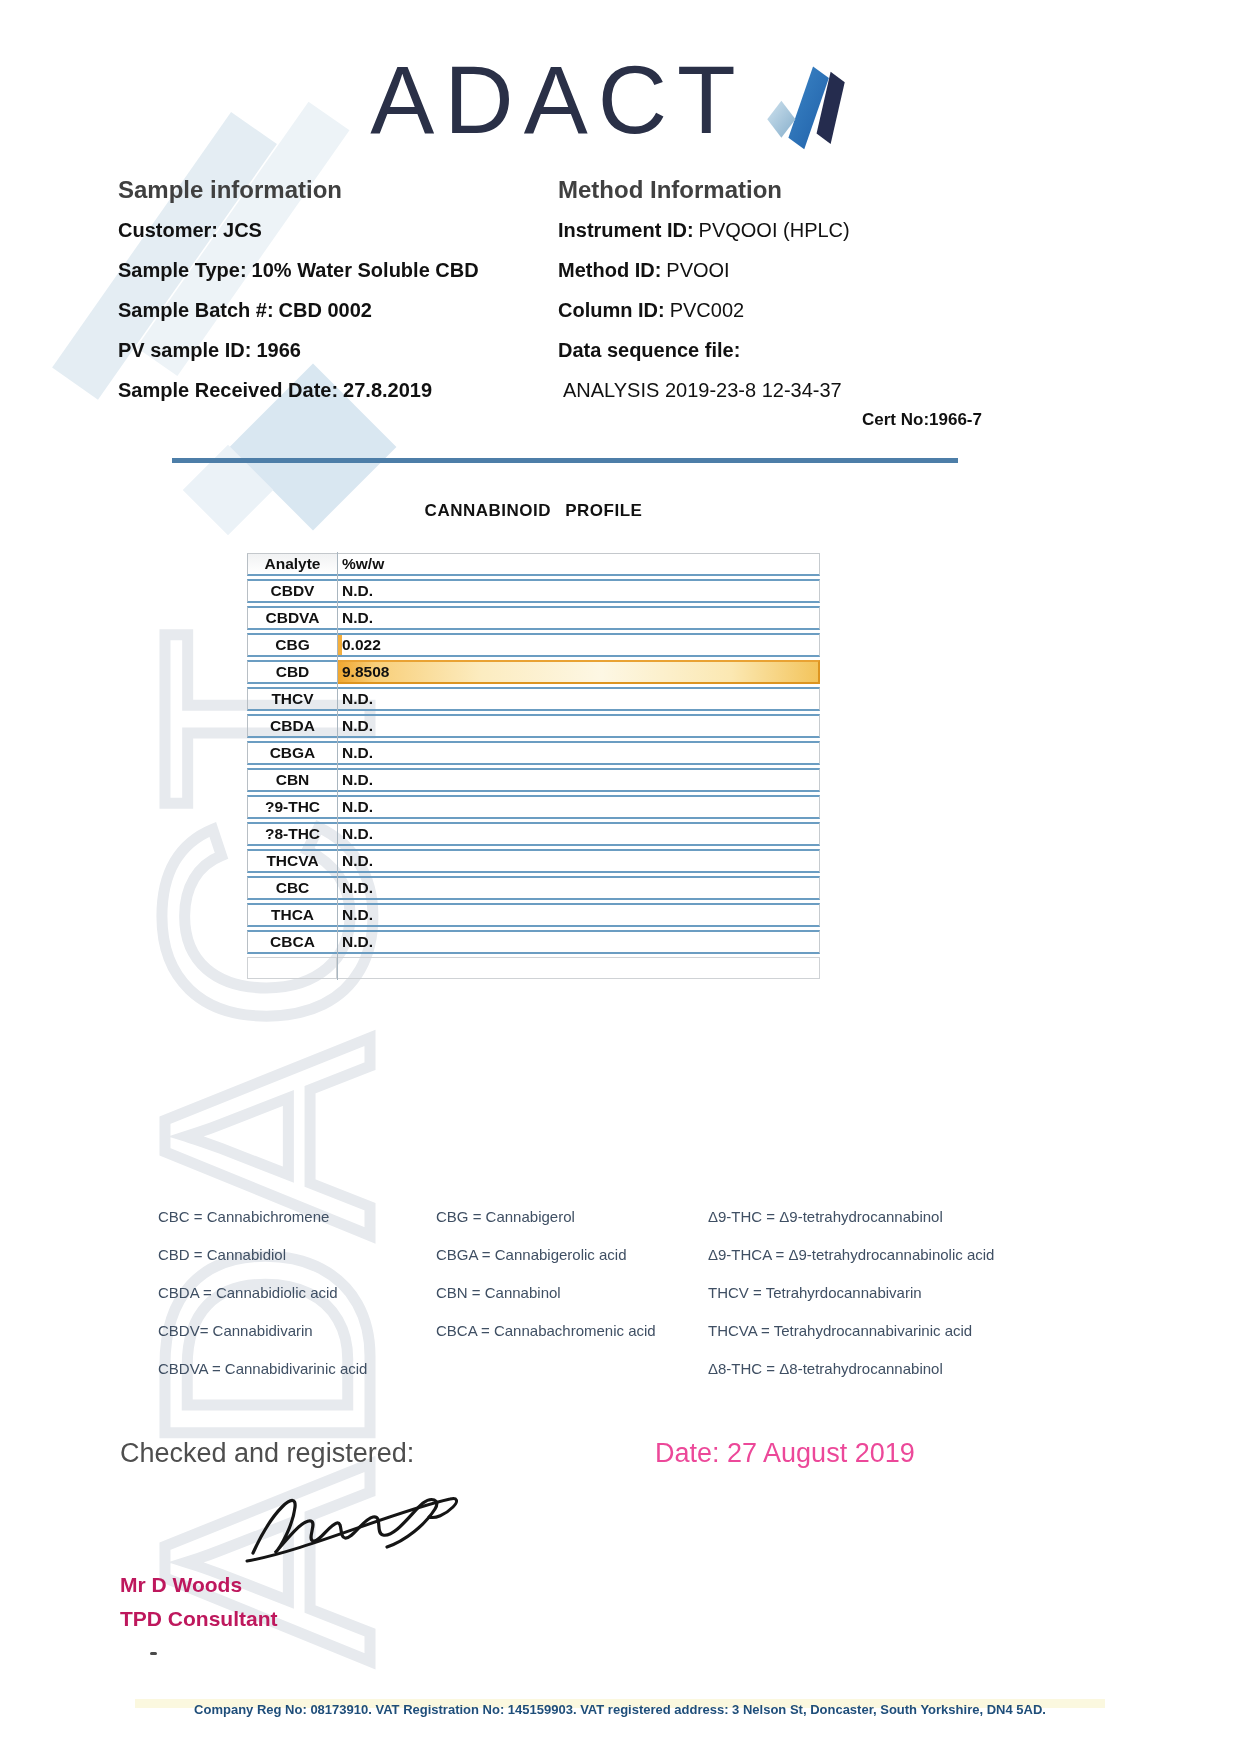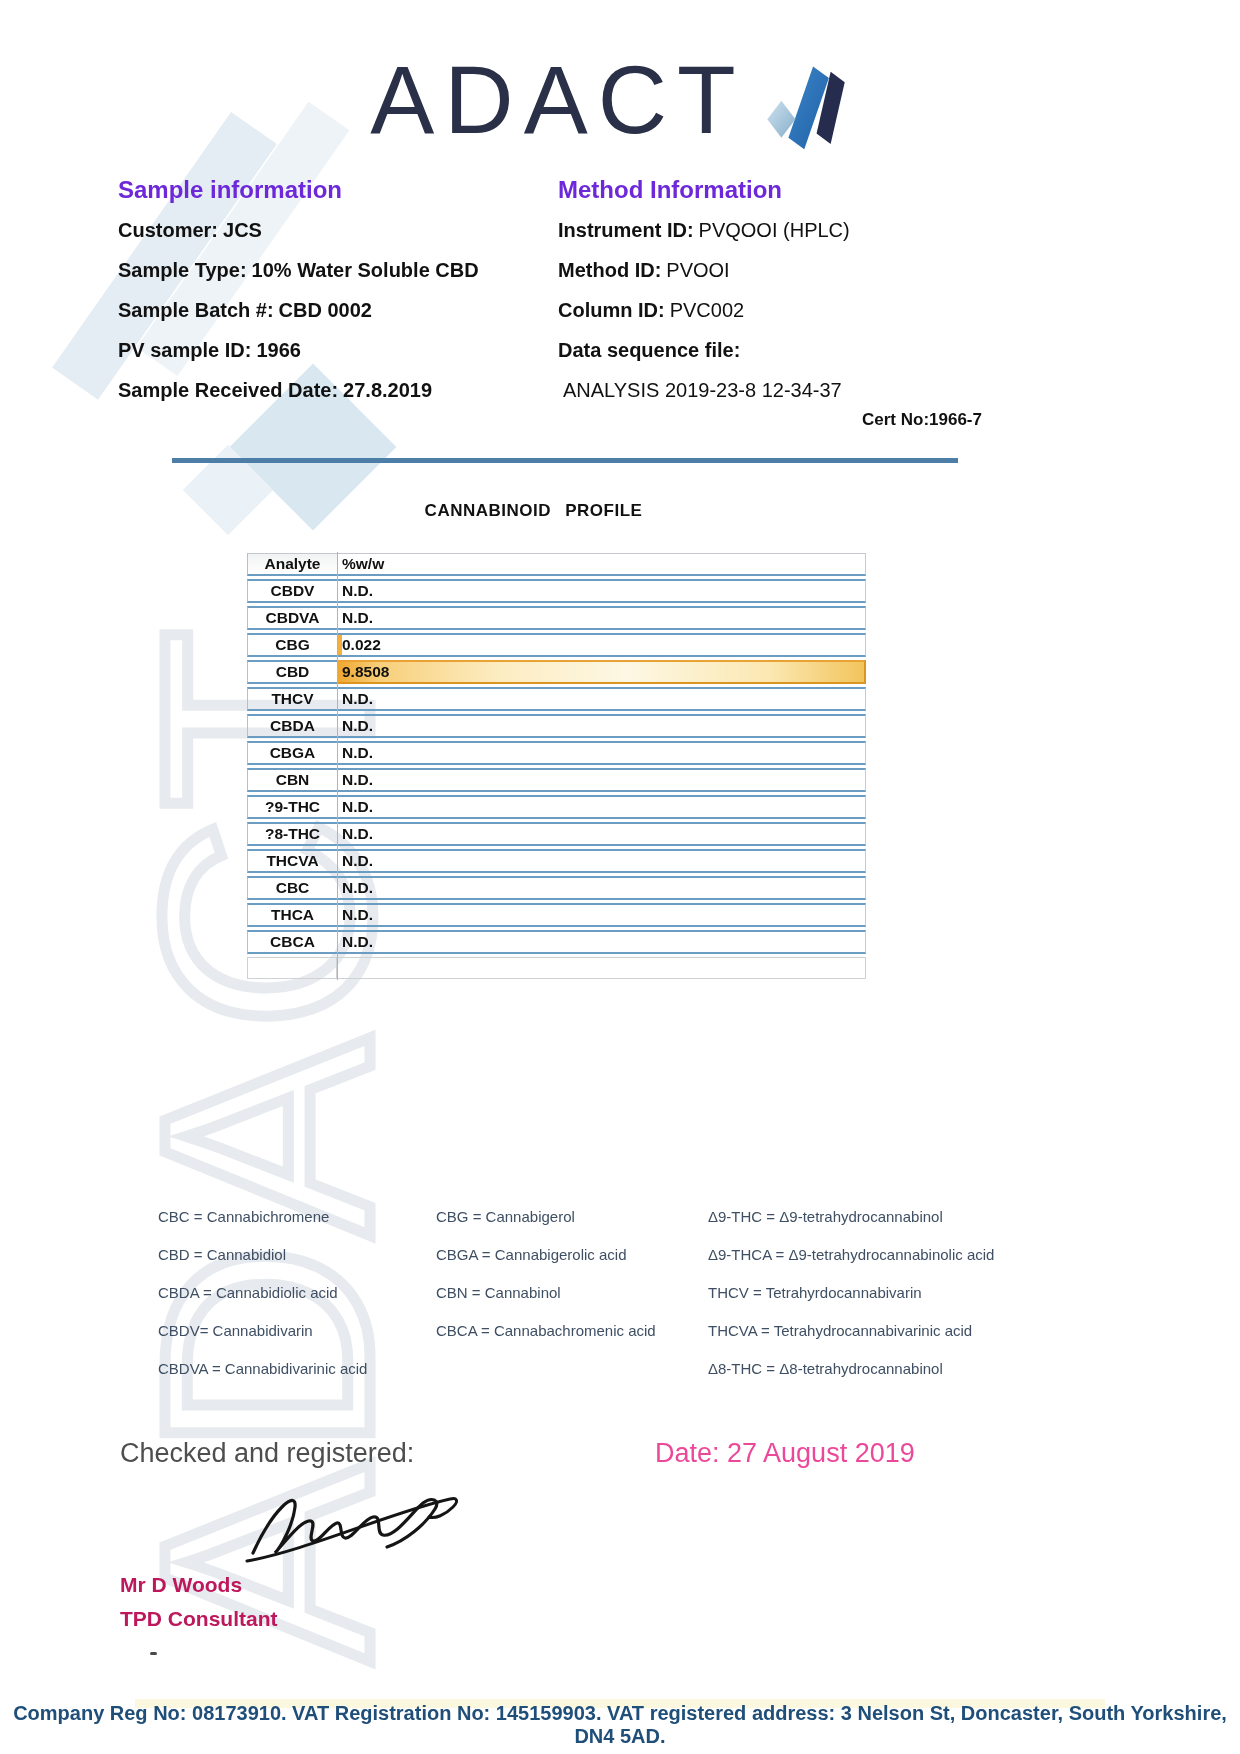--- a/index.html
+++ b/index.html
@@ -24,32 +24,32 @@
   .layer { position:absolute; z-index:1; }
 
   
   .logo-row { top:50px; left:0; width:100%; display:flex; justify-content:center; align-items:flex-start; gap:16px; padding-right:20px; }
   .logo-text { font-size:96px; line-height:1.05; font-weight:300; letter-spacing:10px; color:#2a3047; }
   .logo-mark { width:88px; height:98px; margin-top:8px; }
 
   
   .sample-block { top:176px; left:118px; width:440px; }
   .method-block { top:176px; left:558px; width:580px; }
-  .sec-title { font-size:24px; font-weight:bold; color:#6d28d9; margin-bottom:15px; }
+  .sec-title { font-size:24px; font-weight:bold; color:#404040; margin-bottom:15px; }
   .field { font-size:20px; margin-bottom:17px; min-height:23px; }
   .f-label { font-weight:bold; margin-right:5px; }
   .sample-block .f-value { font-weight:bold;text-align:right; }
   .method-block .f-value { font-weight:normal; }
 
   .cert-no { top:410px; left:862px; font-size:17px; font-weight:bold; }
   .rule-blue { top:458px; left:172px; width:786px; height:5px; background:#4d7ea8; }
 
   
   .table-title { top:501px; left:247px; width:573px; text-align:center; font-size:17px; font-weight:bold; letter-spacing:.5px; word-spacing:9px; }
-  .table-wrap { top:550px; left:247px; width:619px; }
+  .table-wrap { top:550px; left:247px; width:573px; }
   .col-rule { position:absolute; top:2px; bottom:2px; left:90px; width:1px; background:#a9b6c0; }
   table { width:100%; border-collapse:separate; border-spacing:0 3px; }
   th, td { height:22px; font-size:15.5px; font-weight:bold; padding:1px 5px;
            border-top:2px solid #6b9dc2; border-bottom:2px solid #6b9dc2; }
   th { text-align:left; }
   .analyte-col { width:90px; text-align:center; border-left:1px solid #b8bfc5; }
   .value-col  { text-align:left; border-right:1px solid #c6cbcf; }
   thead th { border-top:1px solid #c4c8cc; }
   thead .analyte-col { background:linear-gradient(180deg,#f1f2f3,#ffffff); }
   tfoot td { border:1px solid #cfd2d5; height:22px; }
@@ -66,21 +66,21 @@
 
   
   .auth-label { top:1438px; left:120px; font-size:27px; color:#4e4e4e; }
   .auth-date  { top:1438px; left:655px; font-size:27px; color:#ec4899; }
   .signature  { top:1480px; left:245px; width:220px; height:92px; }
   .signer     { top:1568px; left:120px; font-size:21px; font-weight:bold; line-height:34px; color:#be185d; }
   .stray      { top:1652px; left:150px; width:7px; height:3px; background:#4a4a4a; border-radius:2px; }
 
   
   .footer-glow { top:1699px; left:135px; width:970px; height:9px; background:#fbf8df; z-index:0; position:absolute; }
-  .footer { top:1702px; left:0; width:100%; text-align:center; font-size:20px; font-weight:bold; color:#1f4e79; }
+  .footer { top:1702px; left:0; width:100%; text-align:center; font-size:13px; font-weight:bold; color:#1f4e79; }
 </style>
 </head>
 <body>
 
 <div class="wm wm-band1"></div>
 <div class="wm wm-band2"></div>
 <div class="wm wm-diamond1"></div>
 <div class="wm wm-diamond2"></div>
 <div class="wm wm-letters">ADACT</div>
 <div class="footer-glow"></div>

